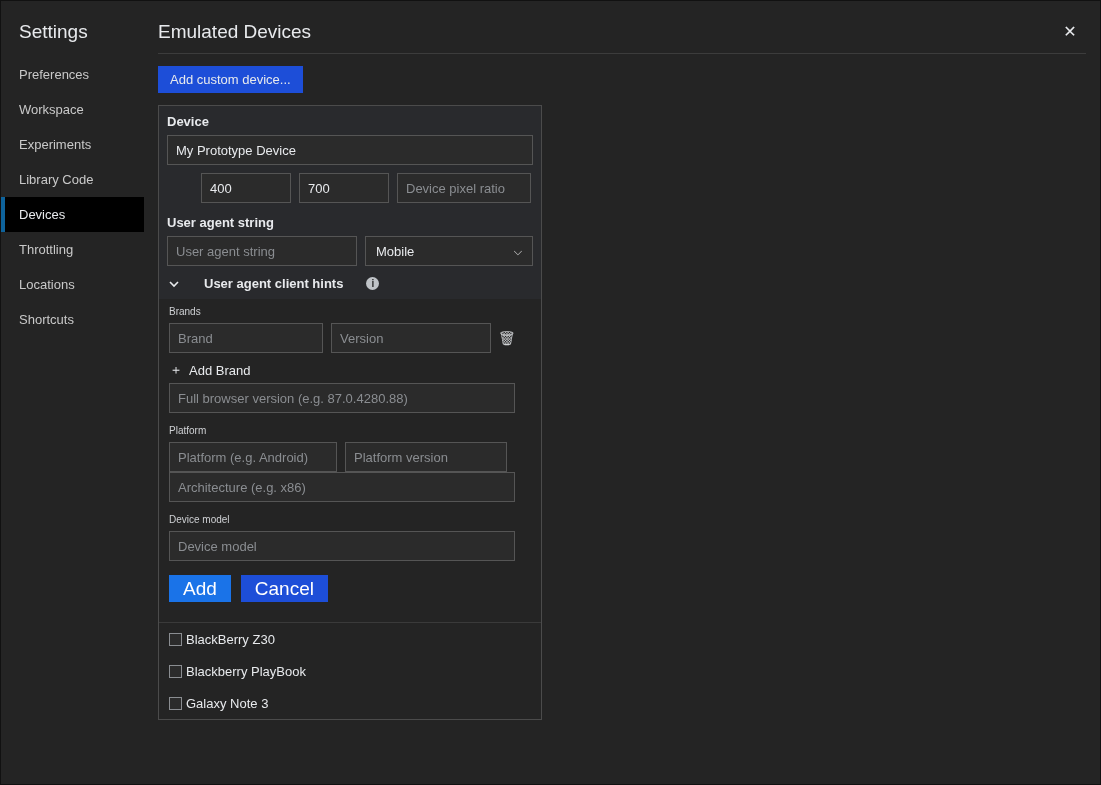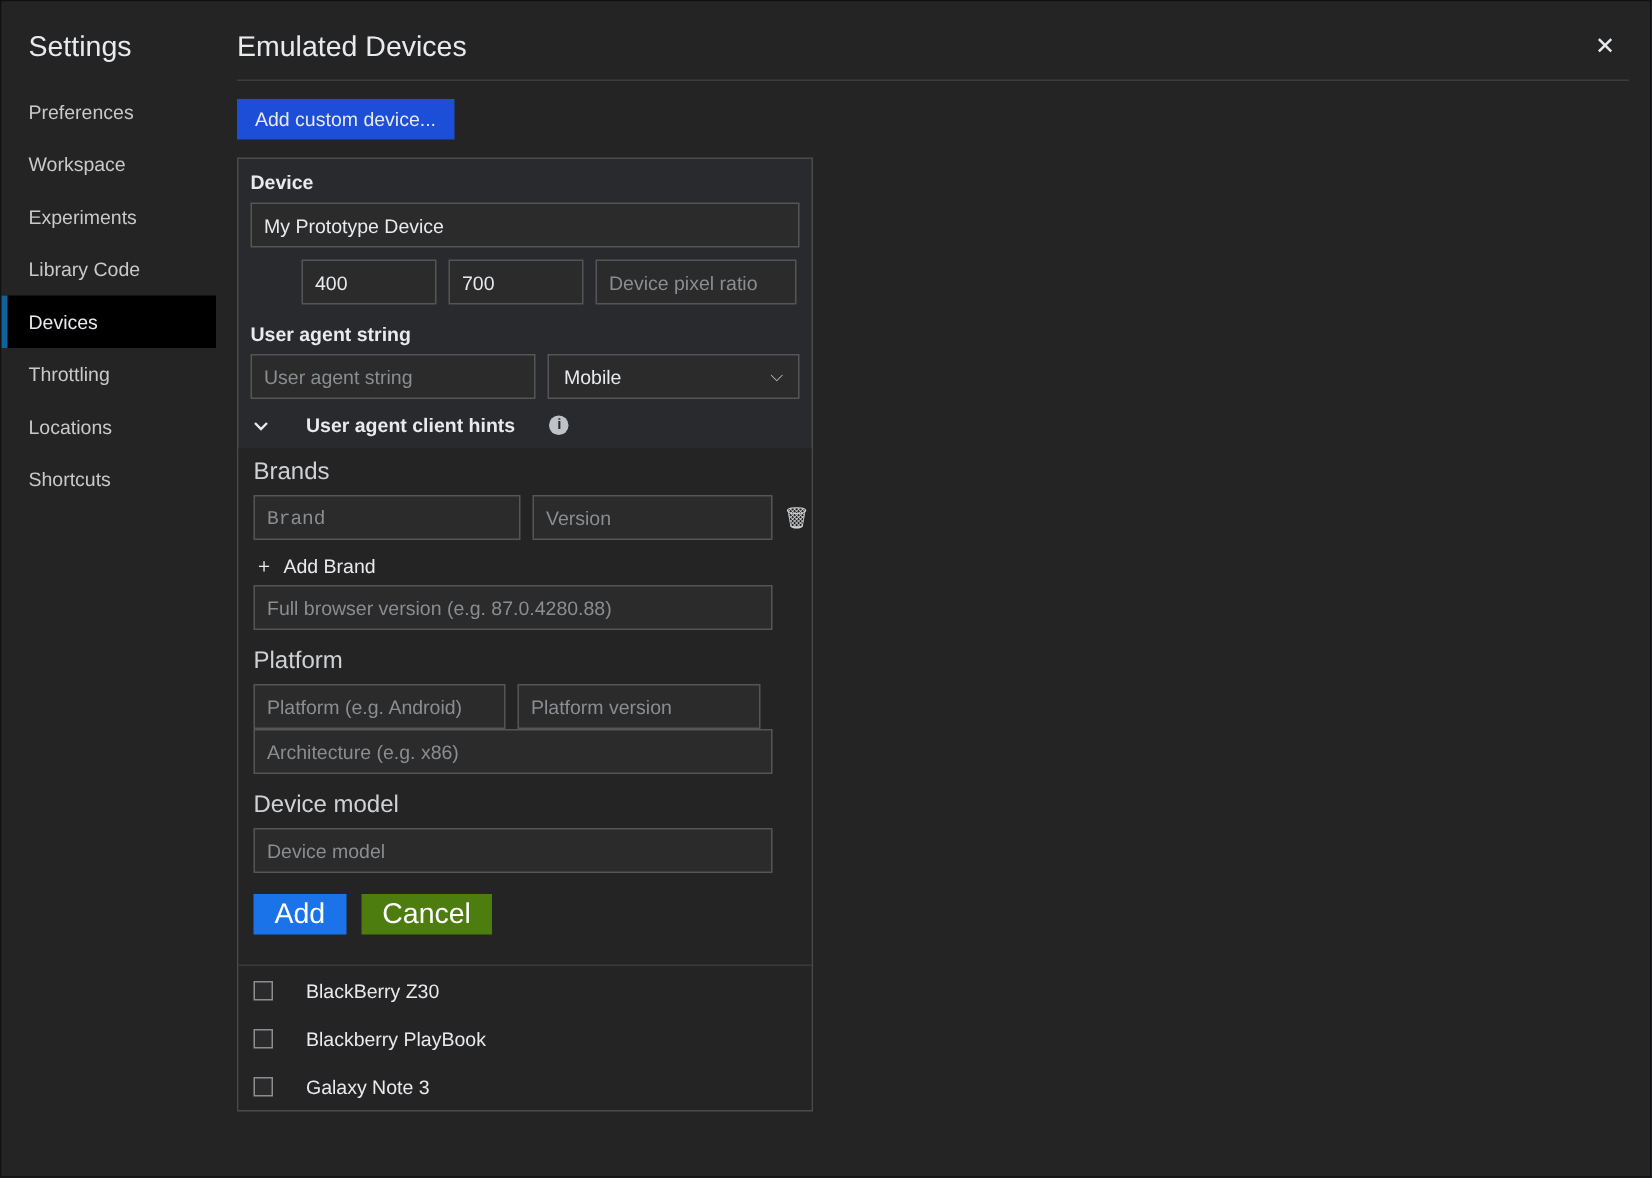--- a/index.html
+++ b/index.html
@@ -95,37 +95,37 @@
   }
   .card .section { padding: 8px 8px 4px 8px; }
   .card .label-sec {
     font-weight: 600;
     color: #e8eaed;
     font-size: 13px;
     padding: 0 0 6px 0;
   }
   .card .label-sub {
     color: #cfd1d4;
-    font-size: 16px;
+    font-size: 10px;
     padding: 0 0 6px 0;
   }
   .row { display:flex; gap:8px; }
   input.text, .select {
     height: 30px;
     background: #2b2b2b;
     border: 1px solid #555;
     color: #e8eaed;
     font-size: 13px;
     padding: 0 8px;
     outline: none;
   }
   input.text::placeholder { color: #8a8d91; }
   .w-full { width: 100%; }
   .w-90 { width: 90px; }
-  .w-brand { width: 178px; font-family: Liberation Mono, monospace; }
+  .w-brand { width: 154px; }
   .w-ver { width: 160px; }
   .w-ua { width: 190px; }
   .w-dpr { width: 134px; }
   .w-plat { width: 168px; }
   .w-platv { width: 162px; }
   .select {
     flex:1;
     display:flex;
     align-items:center;
     justify-content:space-between;
@@ -161,34 +161,34 @@
   .add-brand .plus-icon { width:14px; text-align:center; }
   .btn-row { display:flex; gap:10px; padding: 4px 0 10px 0; }
   .btn {
     height: 27px;
     padding: 0 14px;
     background: #1a73e8;
     color: #fff;
     border: none;
     font-size: 19px;
   }
-  .btn.secondary { background:#4d7c0f; }
+  .btn.secondary { background:#1d4ed8; }
   
   .hints-body {
     background:#242424;
     padding: 6px 10px 10px 10px;
     border-top:1px solid #242424;
   }
   
   .device-list {
     background:#242424;
     border-top:1px solid #3a3a3a;
   }
   .device-row {
-    display:flex; align-items:center; gap:22px;
+    display:flex; align-items:center; gap:4px;
     height:32px; padding: 0 10px;
     color:#e8eaed; font-size:13px;
   }
   .cb {
     width:13px; height:13px;
     border:1px solid #8a8d91;
     background:#2b2b2b;
   }
 </style>
 </head>

